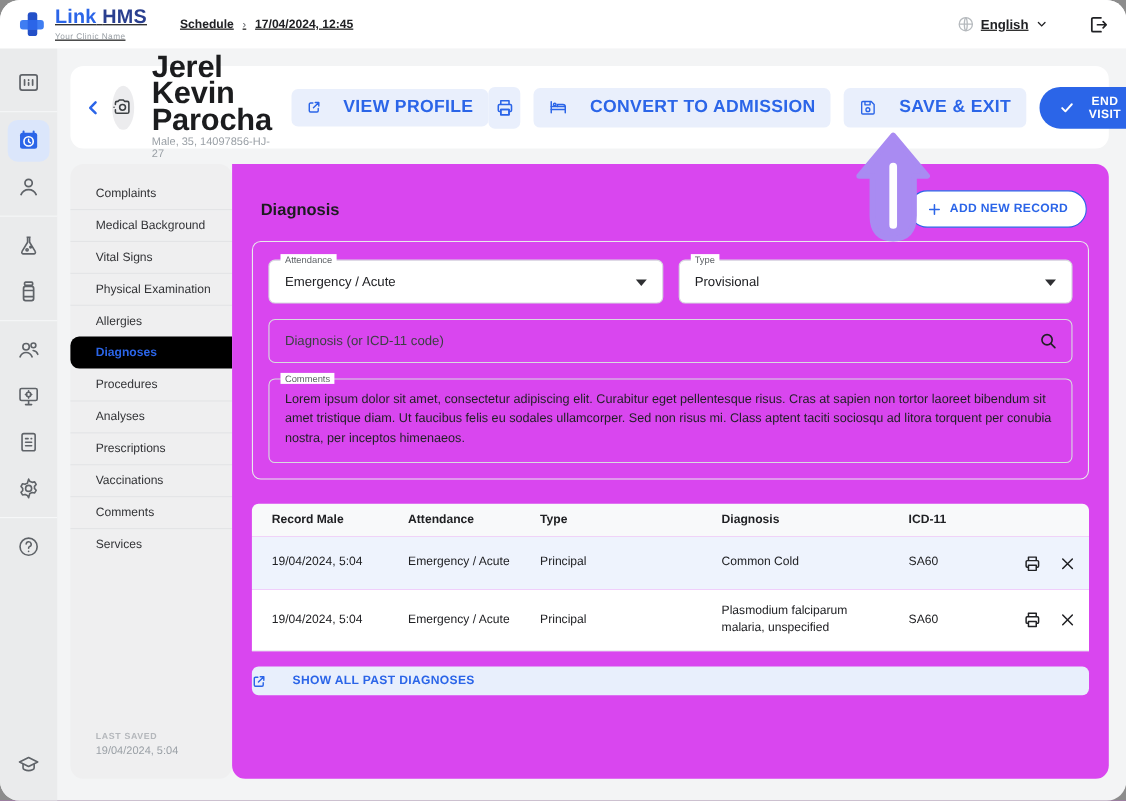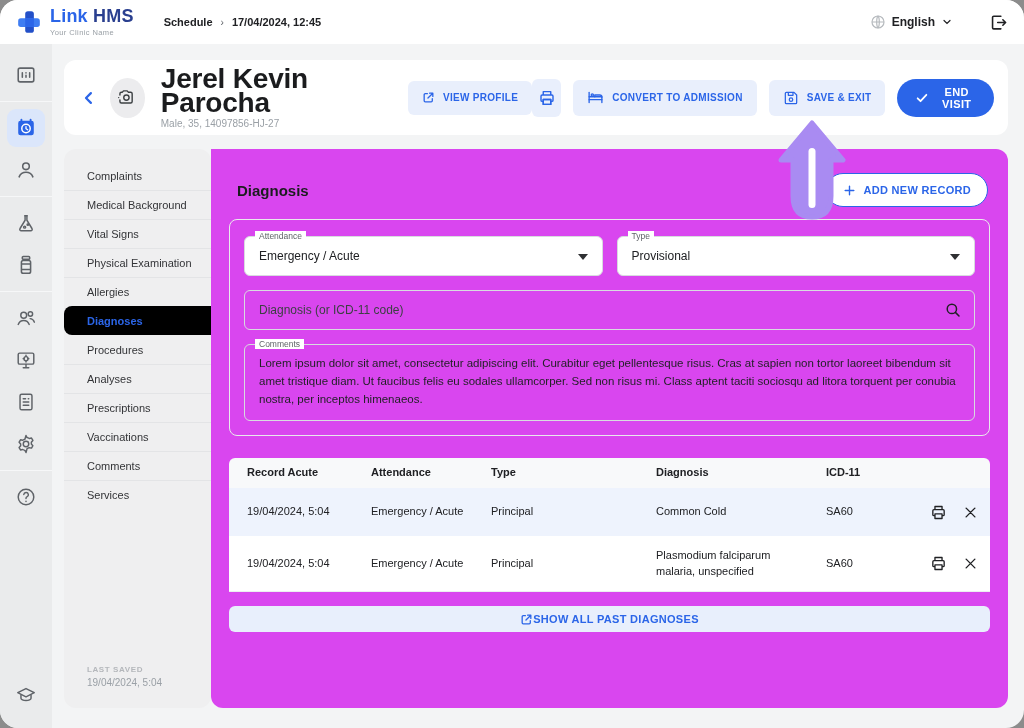--- a/index.html
+++ b/index.html
@@ -1,21 +1,21 @@
 <!DOCTYPE html>
 <html><head>
 <meta charset="utf-8">
 <style>
   * { margin:0; padding:0; box-sizing:border-box; }
   html,body { width:1024px; height:728px; }
   body { background:#8c8c8c; font-family:"Liberation Sans", sans-serif; -webkit-font-smoothing:antialiased; }
   .window { position:relative; width:1024px; height:728px; background:#f3f4f5; border-radius:18px; overflow:hidden; }
 
   
-  .topbar { position:absolute; top:0; left:0; right:0; height:44px; background:#fff; display:flex; align-items:center; padding:0 16px; z-index:5; }
+  .topbar { position:absolute; top:0; left:0; right:0; height:44px; background:#fff; display:flex; align-items:center; padding:0 16px; z-index:5;text-decoration:underline; }
   .logo { display:flex; align-items:center; gap:8px; }
   .logo-text .row1 { font-size:18px; font-weight:700; letter-spacing:.2px; line-height:16px; }
   .logo-word1 { color:#2b65e8; }
   .logo-word2 { color:#2a3f8f; font-weight:600; }
   .logo-sub { font-size:7.5px; color:#9aa0a6; letter-spacing:.4px; margin-top:2px; }
   .breadcrumb { display:flex; align-items:center; gap:8px; margin-left:30px; font-size:11px; font-weight:700; color:#202124; }
   .crumb-sep { color:#5f6368; font-size:10px; font-weight:400; }
   .topbar-right { margin-left:auto; display:flex; align-items:center; gap:10px; }
   .lang { display:flex; align-items:center; gap:6px; font-size:12px; font-weight:600; color:#202124; cursor:pointer; }
   .logout-btn { margin-left:26px; display:flex; align-items:center; cursor:pointer; }
@@ -28,21 +28,21 @@
   .rail-spacer { flex:1; }
   .rail-bottom { margin-bottom:14px; }
 
   
   .patient-card { position:absolute; left:64px; top:60px; width:944px; height:75px; background:#fff; border-radius:12px; display:flex; align-items:center; padding:0 14px 0 12px; z-index:4; }
   .back-btn { width:30px; height:30px; display:flex; align-items:center; justify-content:center; cursor:pointer; }
   .avatar { width:40px; height:40px; border-radius:50%; background:#ececee; display:flex; align-items:center; justify-content:center; margin-left:8px; cursor:pointer; }
   .patient-id { margin-left:16px; }
   .patient-name { font-size:28px; font-weight:600; color:#1b1c1e; letter-spacing:-.2px; line-height:24px; }
   .patient-meta { font-size:10px; color:#9aa0a6; margin-top:3px; }
-  .chip-btn { display:flex; align-items:center; gap:8px; background:#e9effc; color:#2b65e8; font-size:10px; font-weight:700; letter-spacing:.3px; border:none; border-radius:6px; height:36px; padding:0 14px; cursor:pointer; white-space:nowrap; }
+  .chip-btn { display:flex; align-items:center; gap:20px; background:#e9effc; color:#2b65e8; font-size:16px; font-weight:700; letter-spacing:.3px; border:none; border-radius:6px; height:36px; padding:0 14px; cursor:pointer; white-space:nowrap; }
   .view-profile { margin-left:18px; height:34px; }
   .hdr-actions { margin-left:auto; display:flex; align-items:center; gap:12px; }
   .icon-chip { width:38px; height:38px; padding:0; justify-content:center; }
   .primary-btn { display:flex; align-items:center; gap:8px; background:#2b65e8; color:#fff; font-size:11px; font-weight:700; letter-spacing:.4px; border:none; border-radius:19px; height:38px; padding:0 18px; cursor:pointer; }
 
   
   .menu-panel { position:absolute; left:64px; top:149px; width:147px; height:559px; background:#efeff0; border-radius:12px; padding-top:12px; z-index:2; }
   .menu-item { height:29px; display:flex; align-items:center; padding-left:23px; font-size:11px; color:#333437; cursor:pointer; }
   .menu-item + .menu-item { border-top:1px solid #e3e4e6; }
   .menu-item.active { background:#000000; color:#2b65e8; font-weight:700; border-radius:8px 0 0 8px; border-top:none; }
@@ -72,21 +72,21 @@
 
   
   .records-table { margin-top:22px; }
   .t-grid { display:grid; grid-template-columns:124px 120px 165px 170px 95px 1fr; align-items:center; }
   .t-head { background:#f8f9fa; height:30px; border-radius:6px 6px 0 0; font-size:11px; font-weight:700; color:#202124; }
   .t-cell { padding-left:18px; font-size:11px; color:#202124; line-height:1.45; }
   .t-row1 { background:#eef3fd; min-height:48px; }
   .t-row2 { background:#fff; min-height:56px; border-bottom:1px solid #eceef0; }
   .row-actions { display:flex; justify-content:flex-end; align-items:center; gap:16px; padding-right:12px; }
   .row-actions span { cursor:pointer; display:flex; }
-  .show-all-bar { margin-top:14px; height:26px; background:#e8effc; border-radius:6px; display:flex; align-items:center; justify-content:center; gap:0; color:#2b65e8; font-size:11px; font-weight:700; letter-spacing:.3px; cursor:pointer; }
+  .show-all-bar { margin-top:14px; height:26px; background:#e8effc; border-radius:6px; display:flex; align-items:center; justify-content:flex-start; gap:24px; color:#2b65e8; font-size:11px; font-weight:700; letter-spacing:.3px; cursor:pointer; }
 
   
   .annotation-arrow { position:absolute; left:778px; top:120px; z-index:9; pointer-events:none; }
 
   svg { display:block; }
 </style>
 </head>
 <body>
 
 <div class="window">
@@ -348,21 +348,21 @@
       </div>
 
       <div class="comments-box">
         <span class="flabel">Comments</span>
         <div class="comments-text">Lorem ipsum dolor sit amet, consectetur adipiscing elit. Curabitur eget pellentesque risus. Cras at sapien non tortor laoreet bibendum sit amet tristique diam. Ut faucibus felis eu sodales ullamcorper. Sed non risus mi. Class aptent taciti sociosqu ad litora torquent per conubia nostra, per inceptos himenaeos.</div>
       </div>
     </div>
 
     <div class="records-table">
       <div class="t-grid t-head">
-        <div class="t-cell">Record Acute</div>
+        <div class="t-cell">Record Male</div>
         <div class="t-cell">Attendance</div>
         <div class="t-cell">Type</div>
         <div class="t-cell">Diagnosis</div>
         <div class="t-cell">ICD-11</div>
         <div></div>
       </div>
 
       <div class="t-grid t-row1">
         <div class="t-cell">19/04/2024, 5:04</div>
         <div class="t-cell">Emergency / Acute</div>

